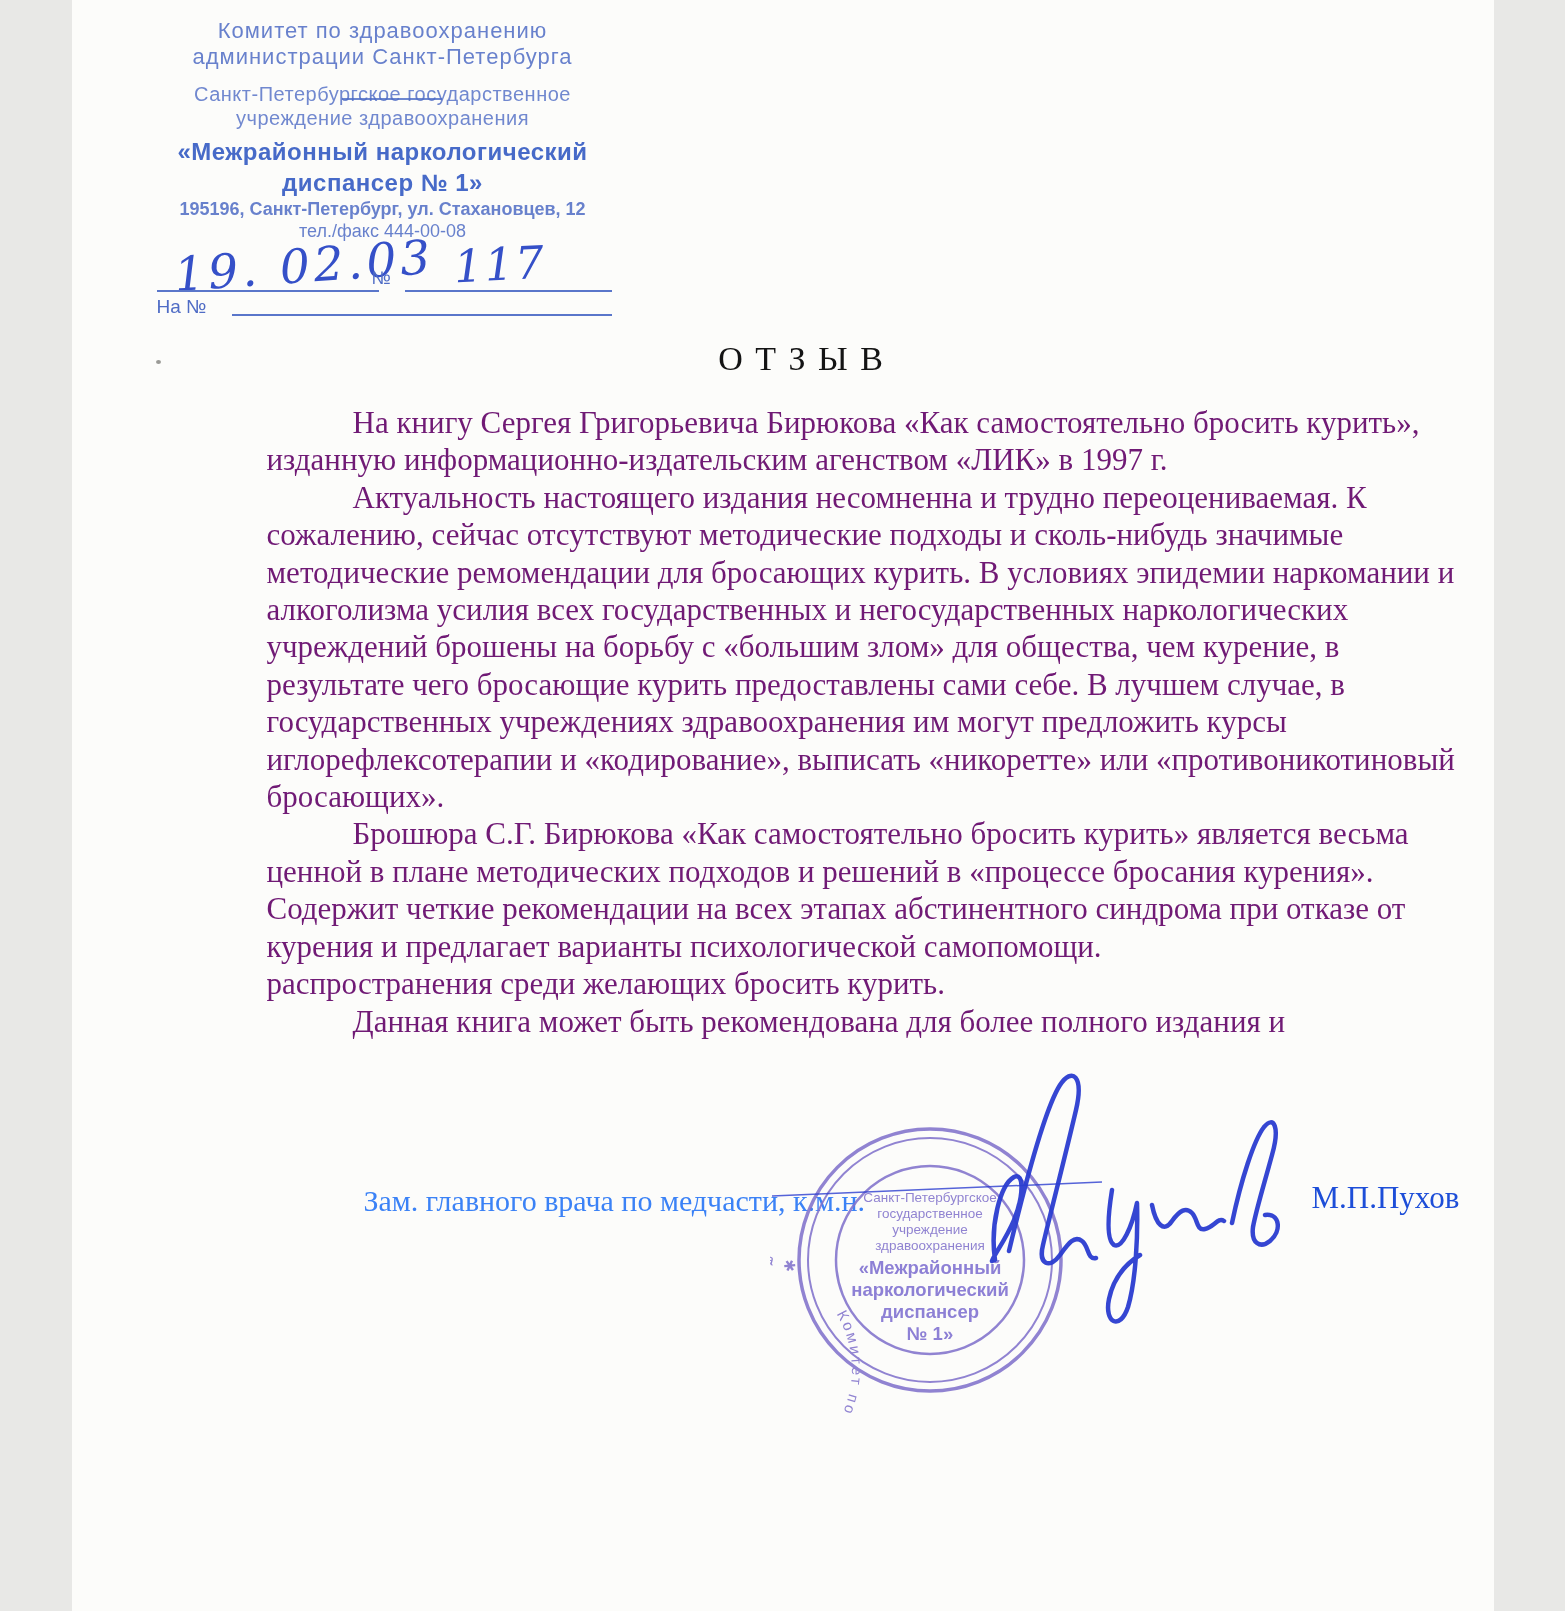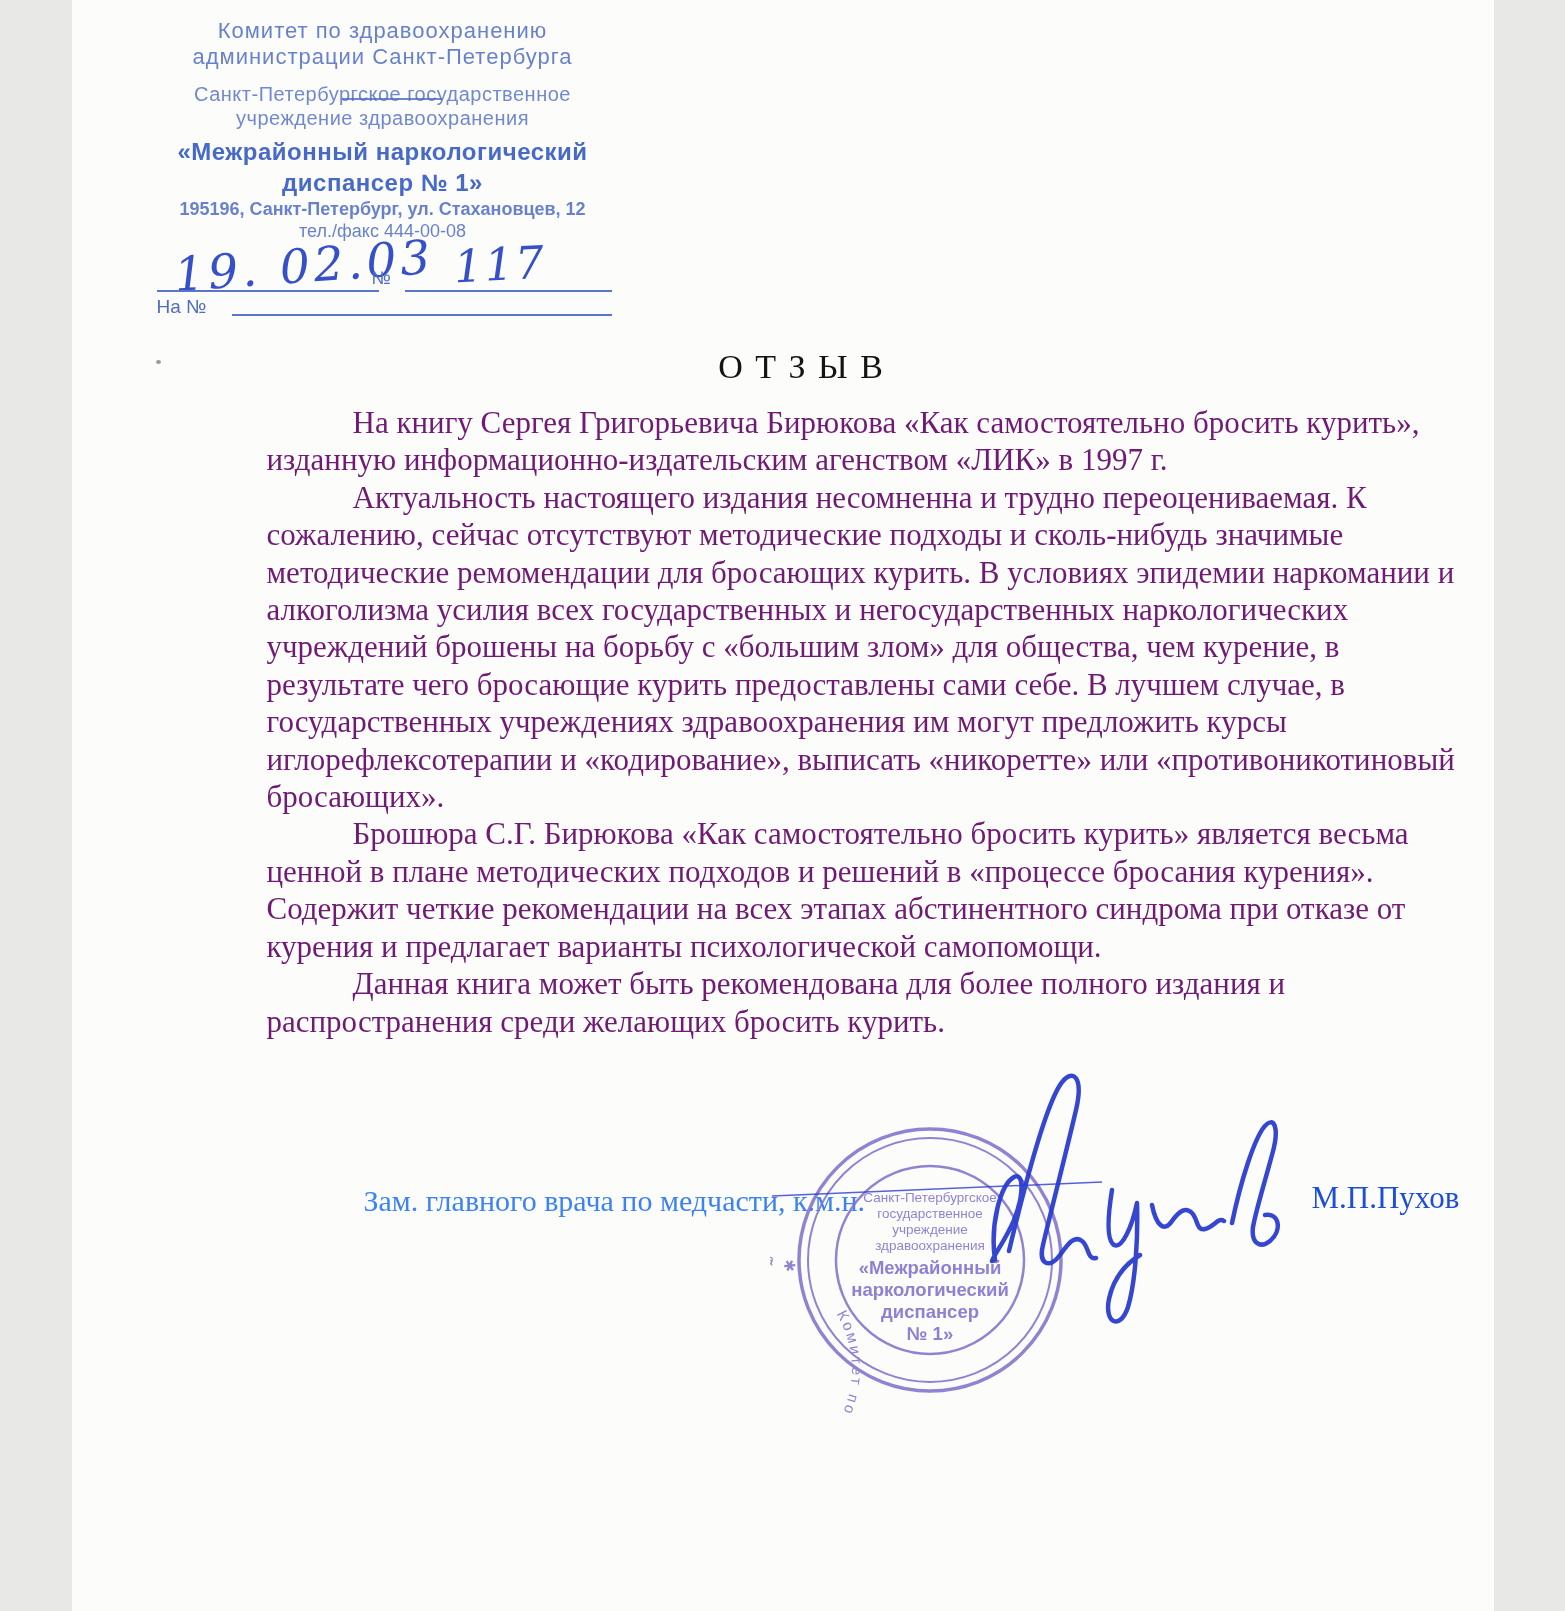--- a/index.html
+++ b/index.html
@@ -39,21 +39,21 @@
   }
   .hw-date{position:absolute;left:30px;top:-6px;font-size:47px;transform:rotate(-4deg);letter-spacing:4px;}
   .hw-num{position:absolute;left:310px;top:-6px;font-size:45px;transform:rotate(-3deg);letter-spacing:2px;}
   .dl-line1{position:absolute;left:13px;top:46px;width:222px;border-bottom:2.5px solid #5a76ca;}
   .dl-no{position:absolute;left:228px;top:24px;font-size:18px;font-family:"Liberation Sans",sans-serif;}
   .dl-line2{position:absolute;left:261px;top:46px;width:207px;border-bottom:2.5px solid #5a76ca;}
   .dl-na{position:absolute;left:13px;top:52px;font-size:19px;font-family:"Liberation Sans",sans-serif;}
   .dl-line3{position:absolute;left:88px;top:70px;width:380px;border-bottom:2.5px solid #5a76ca;}
   
   .doc-title{
-    position:absolute;left:195px;top:348px;width:1070px;
+    position:absolute;left:195px;top:340px;width:1070px;
     text-align:center;
     font-size:34px;color:#141414;
     letter-spacing:2px;
     white-space:nowrap;
   }
   .doc-body{
     position:absolute;left:195px;top:404px;width:1280px;
     font-size:31px;color:#701a75;
   }
   .bline{line-height:37.4px;white-space:nowrap;}
@@ -126,22 +126,22 @@
     <div class="bline">алкоголизма усилия всех государственных и негосударственных наркологических</div>
     <div class="bline">учреждений брошены на борьбу с «большим злом» для общества, чем курение, в</div>
     <div class="bline">результате чего бросающие курить предоставлены сами себе. В лучшем случае, в</div>
     <div class="bline">государственных учреждениях здравоохранения им могут предложить курсы</div>
     <div class="bline">иглорефлексотерапии и «кодирование», выписать «никоретте» или «противоникотиновый</div>
     <div class="bline">бросающих».</div>
     <div class="bline indent">Брошюра С.Г. Бирюкова «Как самостоятельно бросить курить» является весьма</div>
     <div class="bline">ценной в плане методических подходов и решений в «процессе бросания курения».</div>
     <div class="bline">Содержит четкие рекомендации на всех этапах абстинентного синдрома при отказе от</div>
     <div class="bline">курения и предлагает варианты психологической самопомощи.</div>
+    <div class="bline">распространения среди желающих бросить курить.</div>
     <div class="bline indent">Данная книга может быть рекомендована для более полного издания и</div>
-    <div class="bline">распространения среди желающих бросить курить.</div>
   </div>
 
   <div class="sig-title">Зам. главного врача по медчасти, к.м.н.</div>
   <div class="sig-name">М.П.Пухов</div>
 
   <svg class="stamp-svg" viewBox="-160 -160 320 320" aria-hidden="true">
     <circle cx="0" cy="0" r="131" fill="none" stroke="#8273cc" stroke-width="3.5"></circle>
     <circle cx="0" cy="0" r="122" fill="none" stroke="#8273cc" stroke-width="2"></circle>
     <circle cx="0" cy="0" r="94" fill="none" stroke="#8273cc" stroke-width="2.5"></circle>
     <defs>

